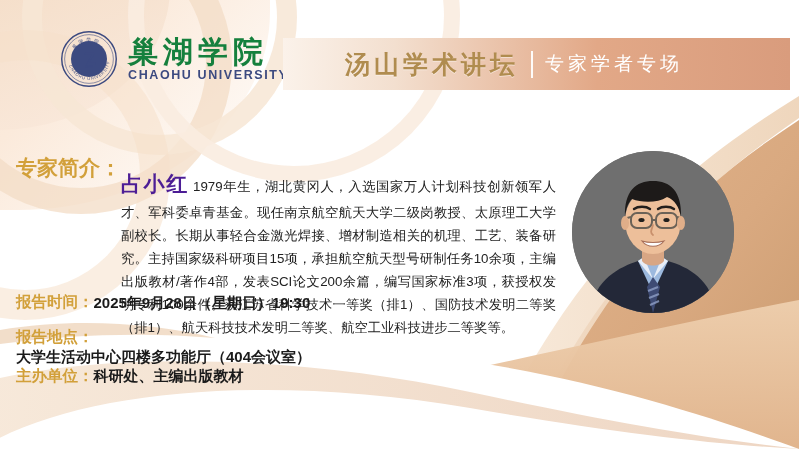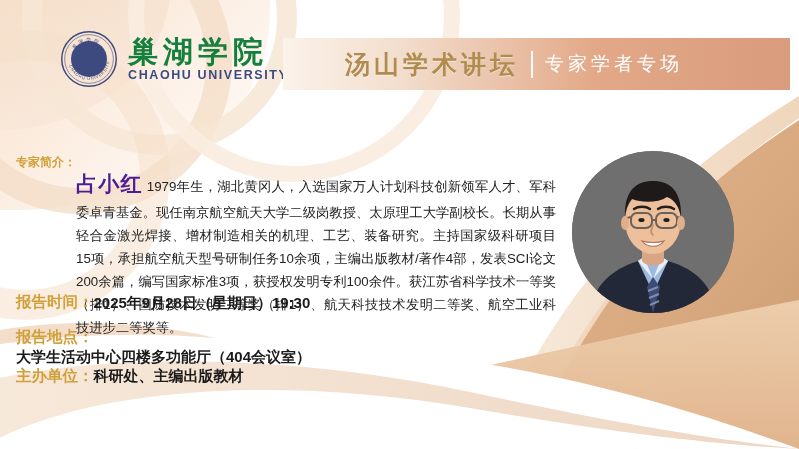--- a/index.html
+++ b/index.html
@@ -114,21 +114,21 @@
   }
 
   #title-row { left: 16px; top: 108px; align-items: baseline; }
   #title-row .label { font-size: 16.5px; }
   .title-value {
     font-size: 20px; font-weight: bold; color: #1b1b1b;
     letter-spacing: .5px; white-space: nowrap;
   }
 
   #bio-row { left: 16px; top: 153px; width: 540px; }
-  #bio-row .label { font-size: 12px; padding-top: 1px; }
+  #bio-row .label { font-size: 21px; padding-top: 1px; }
   .bio-body { flex: 1; }
   .bio-name {
     font-size: 21px; font-weight: bold; color: #4c1d95; letter-spacing: 1px;
   }
   .bio-text {
     font-size: 13.3px;
     color: #222;
     line-height: 1.72;
     text-align: justify;
   }

